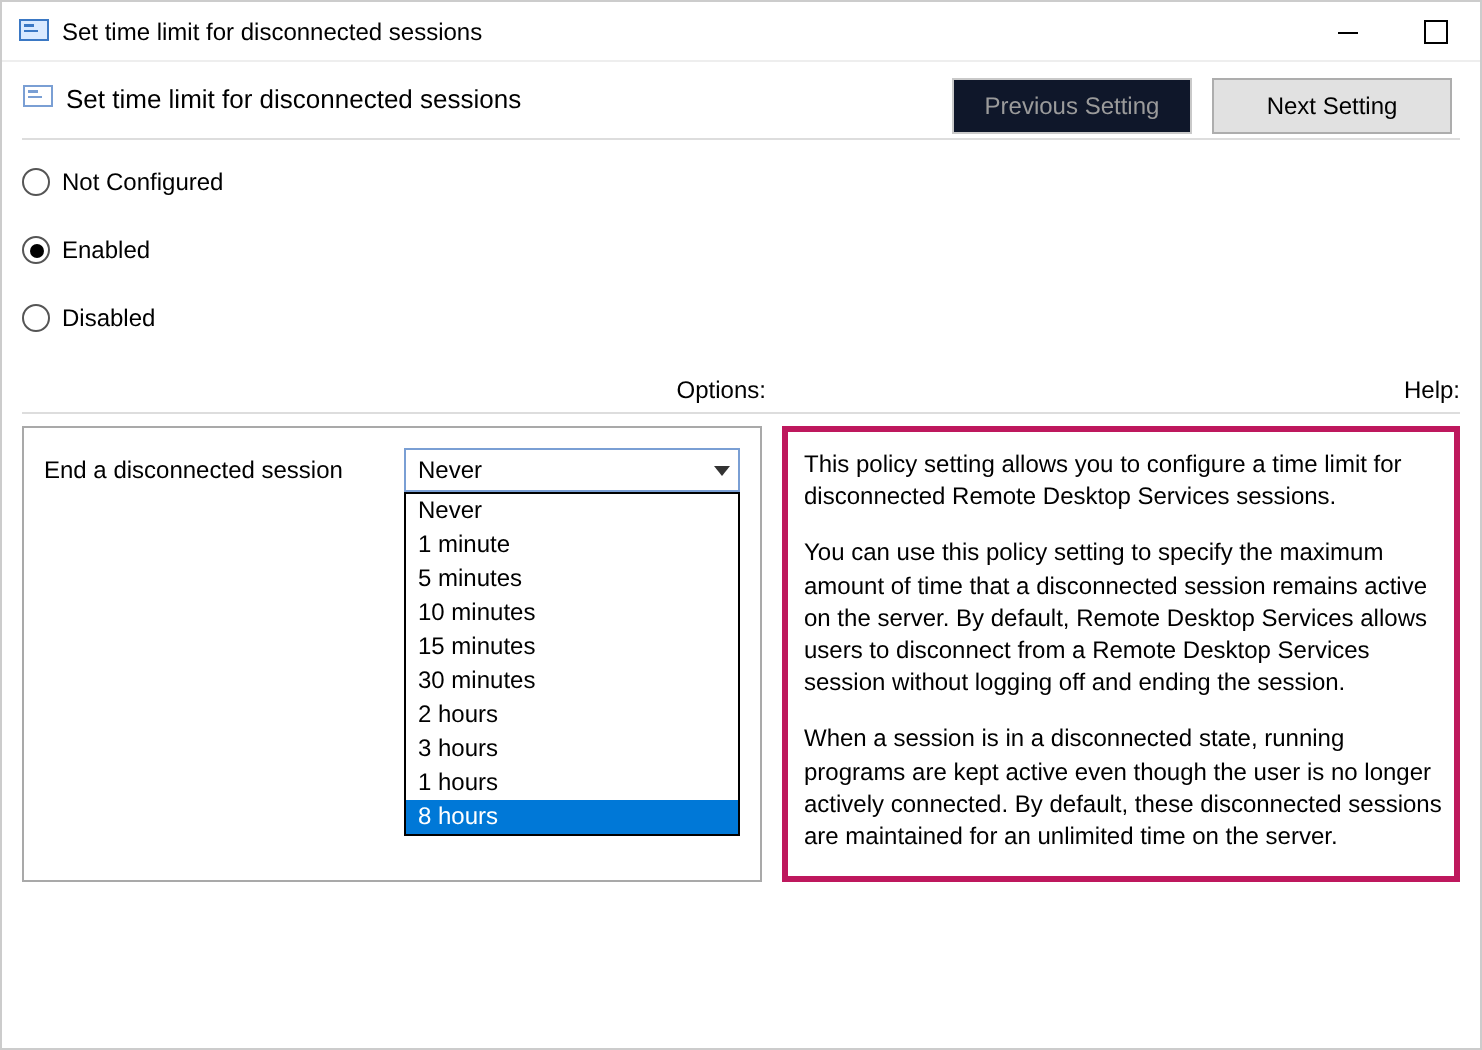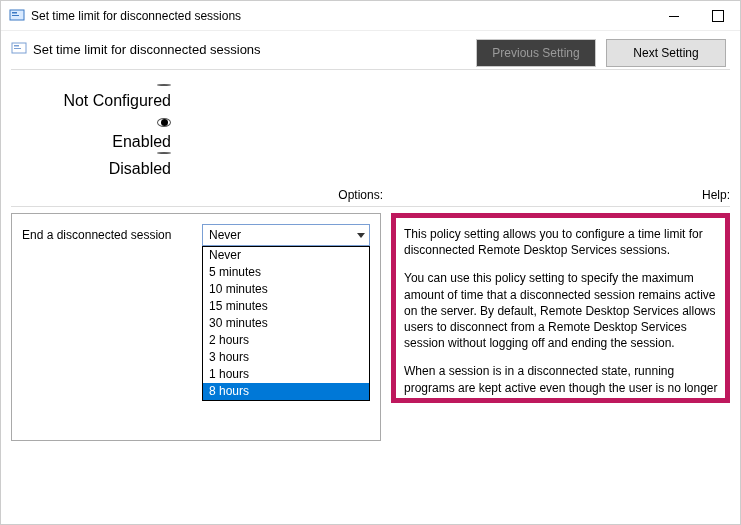--- a/index.html
+++ b/index.html
@@ -46,29 +46,29 @@
   }
   .btn {
     height: 28px;
     min-width: 120px;
     background: #e1e1e1;
     border: 1px solid #adadad;
     font-size: 12px;
     display: flex; align-items: center; justify-content: center;
     padding: 0 14px;
   }
-  .btn.disabled { color: #9b9b9b; background:#404040; border-color:#c9c9c9;}
+  .btn.disabled { color: #9b9b9b; background:#0f172a; border-color:#c9c9c9;}
   .divider { border-top: 1px solid #ddd; margin: 6px 10px 0 10px; }
 
   .config-area {
     display: flex;
     padding: 10px 10px 4px 10px;
   }
   .config-left { width: 160px; display:flex; flex-direction:column; gap:14px; padding-top:4px;}
-  .radio-row { display:flex; align-items:flex-end; gap:6px; font-size:16px; height:20px;flex-direction:column;}
+  .radio-row { display:flex; align-items:flex-start; gap:6px; font-size:12px; height:20px;}
   .radio {
     width: 14px; height:14px; border:1px solid #555; border-radius:50%; display:flex; align-items:center; justify-content:center; background:#fff;
   }
   .radio.sel::after { content:""; width:7px; height:7px; border-radius:50%; background:#000; }
 
   .config-right { flex:1; display:flex; flex-direction:column; gap: 8px;}
   .field-row { display:flex; align-items:flex-start; gap:6px; }
   .field-label { width:92px; padding-top:6px;}
   .textbox {
     flex:1; height:58px; border:1px solid #a7a7a7; background:#fff;
@@ -113,22 +113,22 @@
     width: 168px;
     border: 1px solid #000;
     background: #fff;
     z-index: 5;
   }
   .dropdown-list .item { padding: 1px 6px; height:17px; line-height:15px; font-size:12px;}
   .dropdown-list .item.hl { background:#0078d7; color:#ffffff; }
 
   .help-panel {
     flex:1;
-    border:5px solid #be185d;
-    height: 190px;
+    border:3px solid #be185d;
+    height: 228px;
     padding: 8px 4px 8px 8px;
     overflow: hidden;
     line-height: 1.35;
     font-size: 12px;
   }
   .help-panel p { margin: 0 0 12px 0; }
 
   svg.ico { width:16px; height:16px; }
 </style>
 </head>
@@ -193,20 +193,21 @@
   <div class="options-panel">
     <div class="opt-row">
       <div class="opt-label">End a disconnected session</div>
       <div class="dropbox">
         <span>Never</span>
         <span class="arrow"></span>
       </div>
     </div>
     <div class="dropdown-list" id="droplist">
         <div class="item">Never</div>
+        <div class="item">1 minute</div>
         <div class="item">5 minutes</div>
         <div class="item">10 minutes</div>
         <div class="item">15 minutes</div>
         <div class="item">30 minutes</div>
         <div class="item">2 hours</div>
         <div class="item">3 hours</div>
         <div class="item">1 hours</div>
         <div class="item hl">8 hours</div>
       </div>
   </div>

